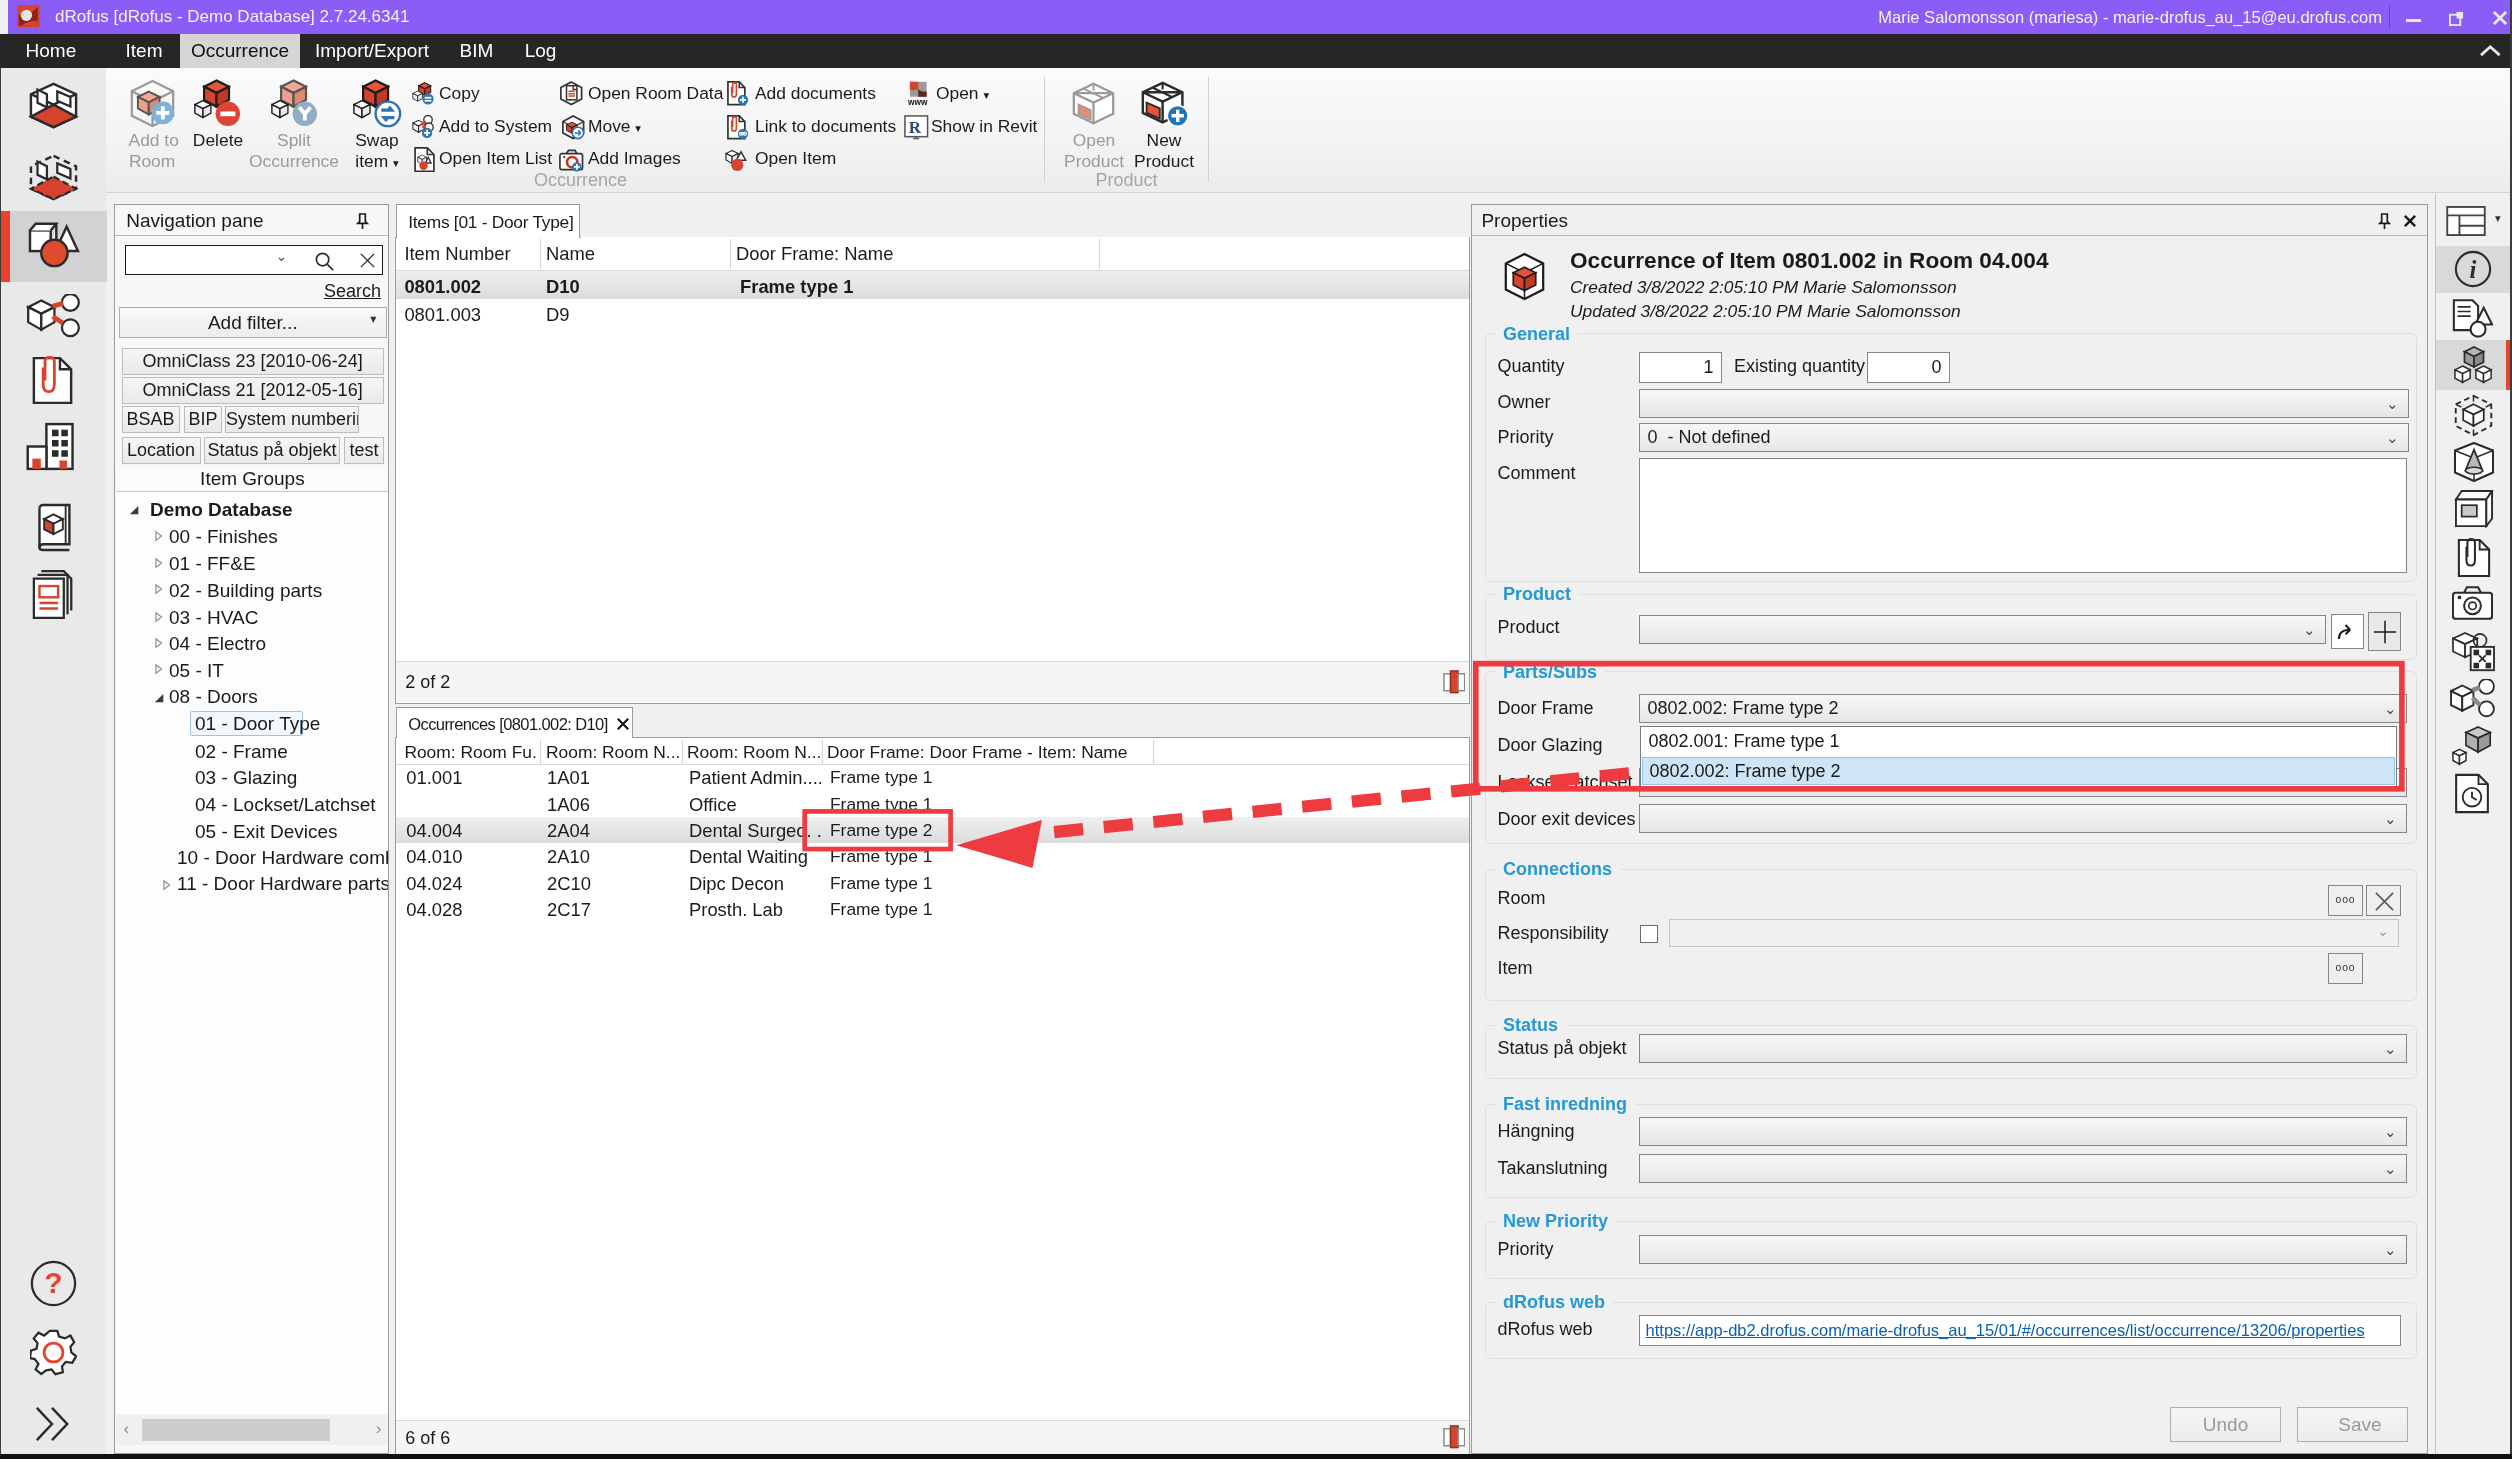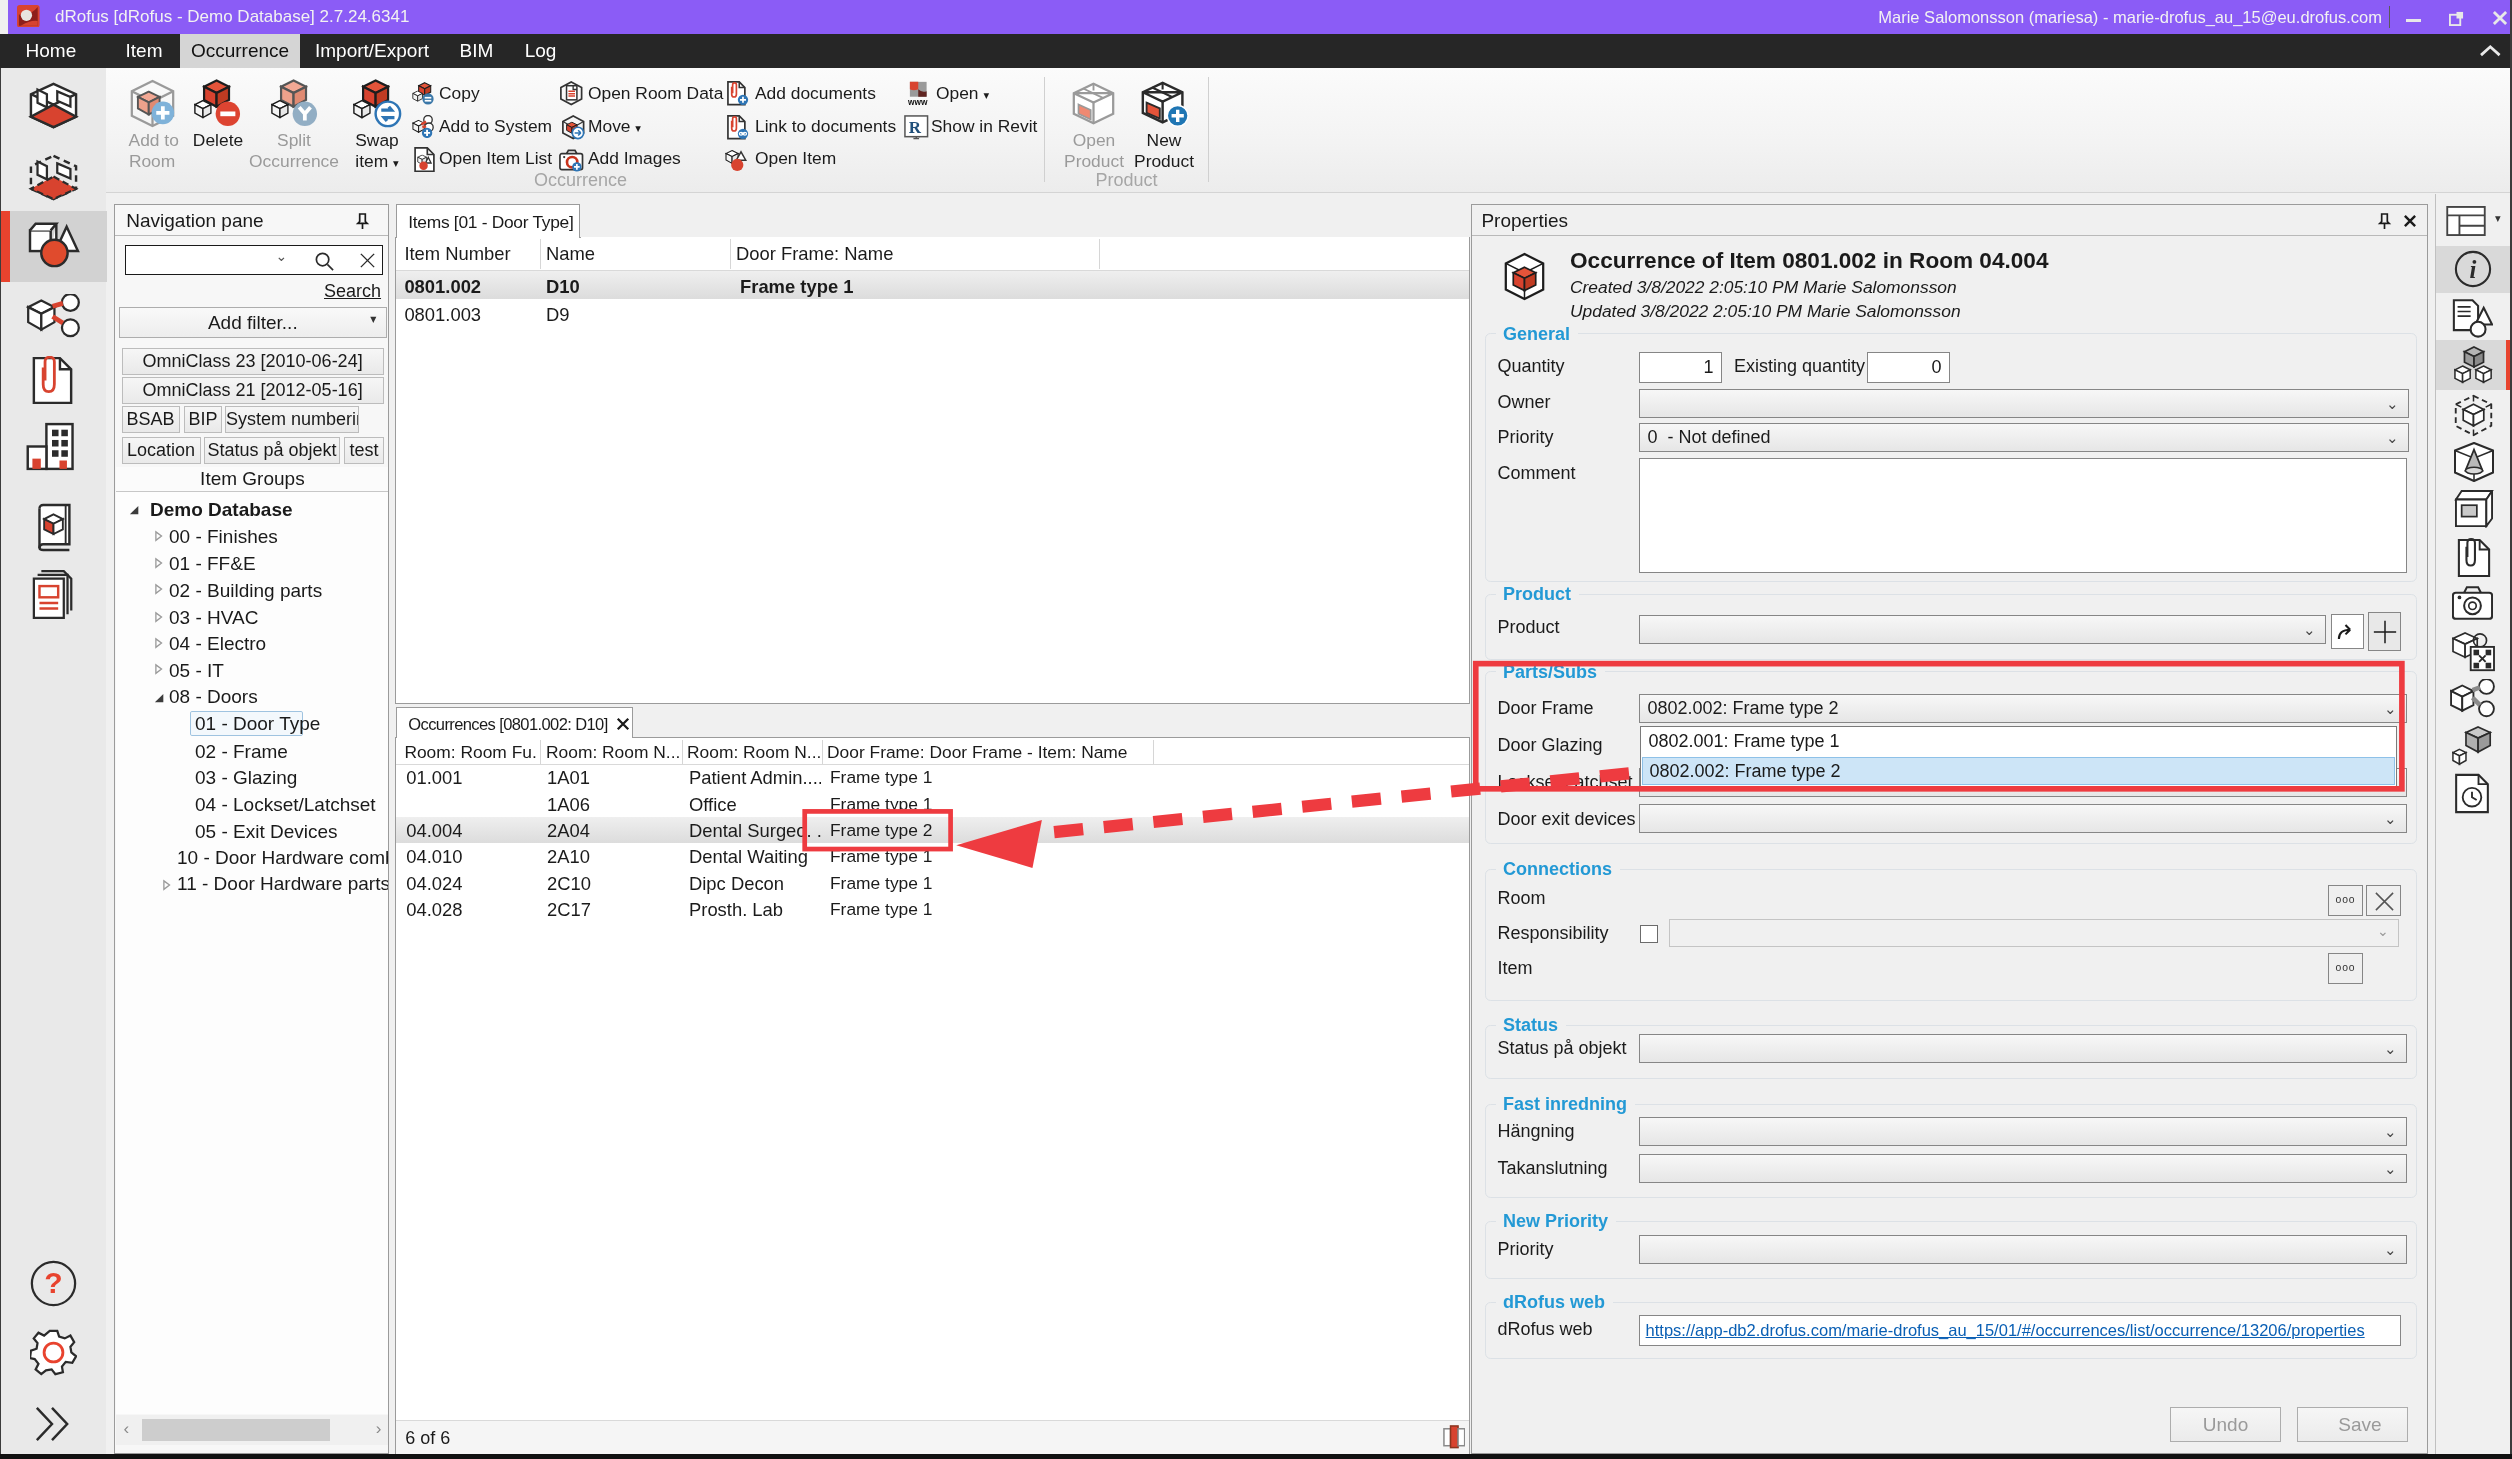--- a/index.html
+++ b/index.html
@@ -465,20 +465,28 @@
   <div class="colsep" style="left:704px;top:35px;height:30px;"></div>
   <div class="abs" style="left:0.9px;top:66px;width:1073px;height:0.9px;background:#d9d9d9;"></div>
 
   <div class="selrow" style="left:0.9px;top:67px;width:1073px;height:28px;"></div>
   <div class="tcell" style="left:9.4px;top:72px;font-weight:bold;">0801.002</div>
   <div class="tcell" style="left:151px;top:72px;font-weight:bold;">D10</div>
   <div class="tcell" style="left:345px;top:72px;font-weight:bold;">Frame type 1</div>
   <div class="tcell" style="left:9.4px;top:100px;">0801.003</div>
   <div class="tcell" style="left:151px;top:100px;">D9</div>
 
+  <div class="abs" style="left:0.9px;top:457px;width:1073px;height:41px;background:#f5f5f5;border-top:0.9px solid #d9d9d9;">
+    <span style="position:absolute;left:9.4px;top:10.4px;font-size:18px;">2 of 2</span>
+    <svg class="abs" style="left:1047px;top:7.5px" width="22.6" height="24.5" viewBox="0 0 24 26">
+        <rect x="1" y="4" width="7" height="18" fill="#fff" stroke="#8a8a8a" stroke-width="1.6"></rect>
+        <rect x="8" y="1" width="8" height="23" fill="#d8432f" stroke="#8a3520" stroke-width="1.6"></rect>
+        <rect x="16" y="4" width="7" height="18" fill="#fff" stroke="#8a8a8a" stroke-width="1.6"></rect>
+      </svg>
+  </div>
 </div>
 
 <div class="abs" style="left:395px;top:737px;width:1075px;height:717px;background:#fff;border:0.9px solid #9b9b9b;"></div>
 <div class="abs" style="left:396px;top:707px;width:237px;height:31px;background:#fff;border:0.9px solid #9b9b9b;border-bottom:none;font-size:16.5px;">
     <span style="position:absolute;left:11.3px;top:6.6px;white-space:nowrap;letter-spacing:-0.6px;">Occurrences [0801.002: D10]</span>
   <svg class="abs" style="left:219px;top:8.5px" width="14" height="14" viewBox="0 0 16 16">
       <path d="M2 2 L14 14 M14 2 L2 14" stroke="#1a1a1a" stroke-width="2.6"></path>
     </svg>
 </div>
 <div class="abs" id="occpanel" style="left:395px;top:707px;width:1075px;height:747px;">

